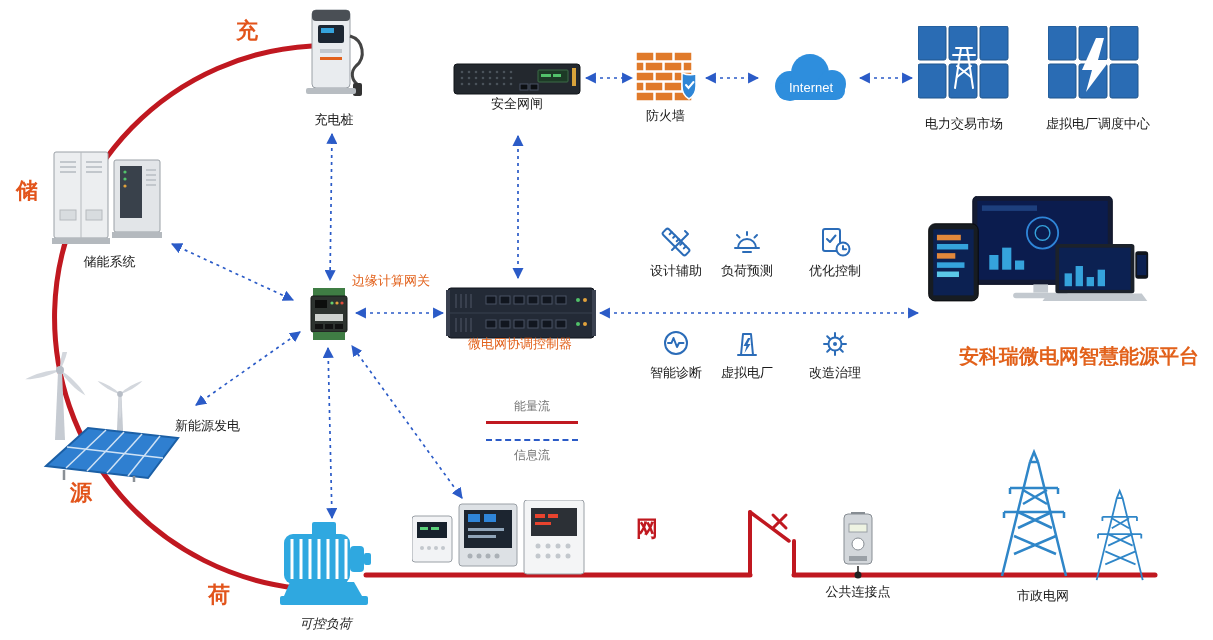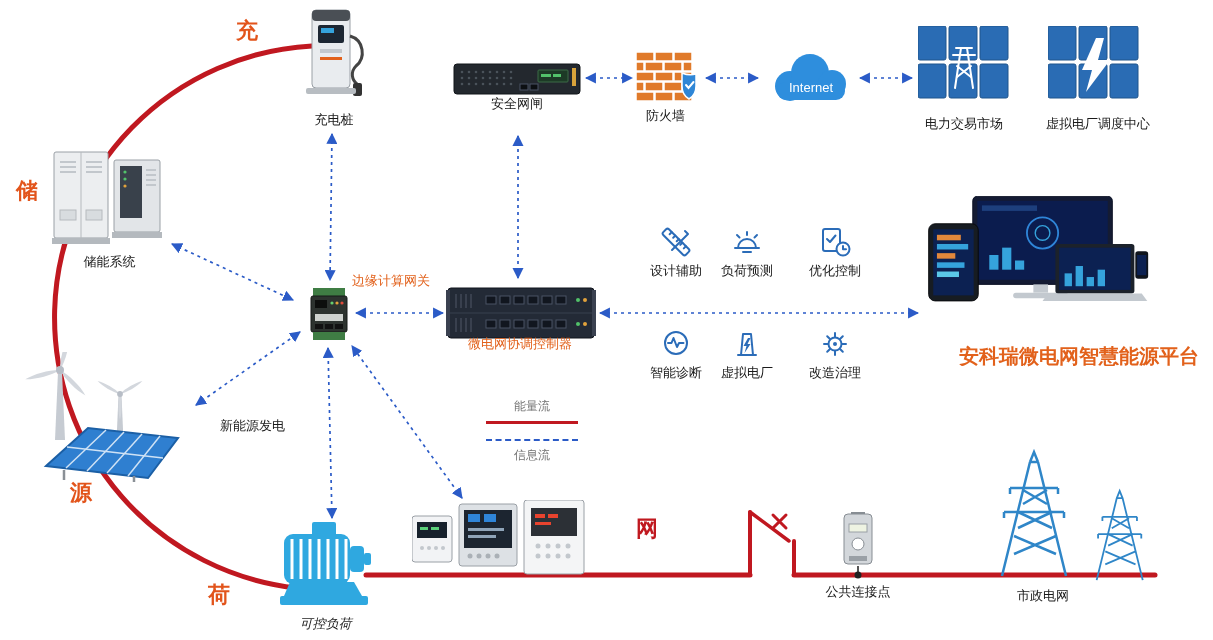--- a/index.html
+++ b/index.html
@@ -140,21 +140,21 @@
       <g stroke="#cfe2f5" stroke-width="1.5">
         <line x1="76" y1="16" x2="36" y2="54"></line>
         <line x1="94" y1="18" x2="57" y2="57"></line>
         <line x1="112" y1="20" x2="77" y2="59"></line>
         <line x1="130" y1="22" x2="98" y2="62"></line>
         <line x1="37" y1="33" x2="133" y2="44"></line>
       </g>
       <path d="M34 56 L34 66 M104 62 L104 70" stroke="#8a9096" stroke-width="2.5"></path>
     </g>
   </svg>
-  <div class="abs lbl" style="left:175px;top:418px;margin-left:45px;">新能源发电</div>
+  <div class="abs lbl" style="left:175px;top:418px;">新能源发电</div>
 
   <div class="node" style="left:278px;top:522px;width:95px;">
     <svg class="icon" width="95" height="88" viewBox="0 0 95 88" style="margin:0 auto;">
       <g fill="#2fa8e0">
         <rect x="34" y="0" width="24" height="14" rx="2"></rect>
         <rect x="6" y="12" width="66" height="50" rx="9"></rect>
         <rect x="72" y="24" width="14" height="26" rx="4"></rect>
         <rect x="86" y="31" width="7" height="12" rx="2"></rect>
         <path d="M12 60 L6 74 L84 74 L76 60 Z"></path>
         <rect x="2" y="74" width="88" height="9" rx="2"></rect>

